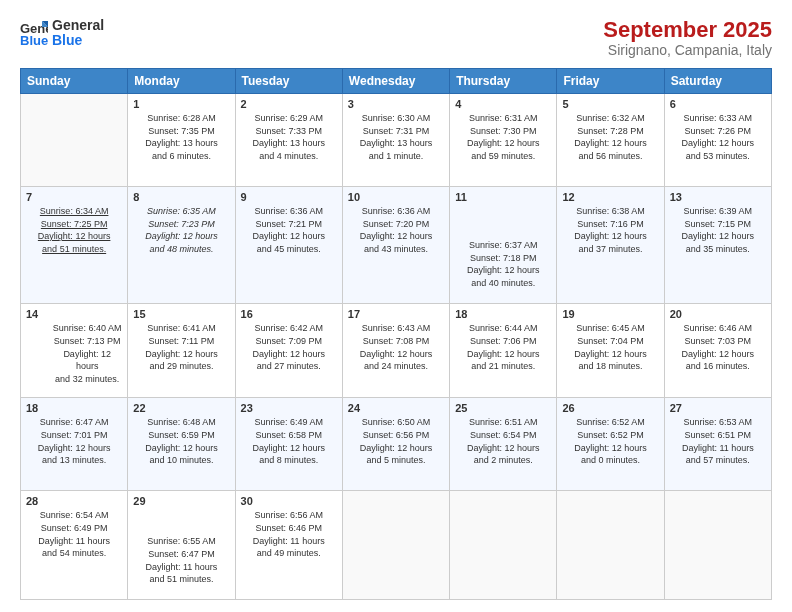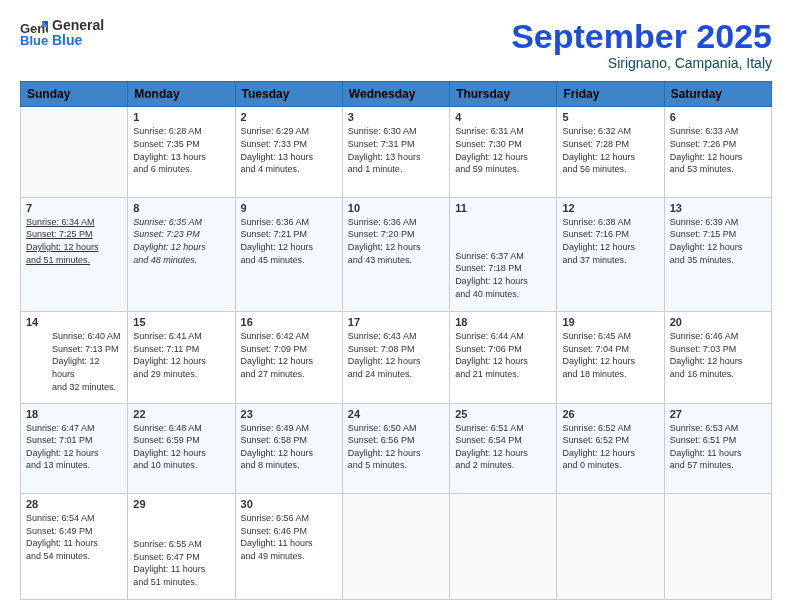--- a/index.html
+++ b/index.html
@@ -30,38 +30,38 @@
       gap: 4px;
     }
     .logo-icon {
       width: 28px;
       height: 28px;
     }
     .title-block {
       text-align: right;
     }
     .month-title {
-      font-size: 34px;
+      font-size: 22px;
       font-weight: bold;
-      color: #1d4ed8;
+      color: #b91c1c;
       line-height: 1.1;
     }
     .location {
       font-size: 14px;
-      color: #0c4a6e;
+      color: #737373;
     }
     .calendar-table {
       width: 100%;
       border-collapse: collapse;
       flex: 1;
       table-layout: fixed;
     }
     .calendar-table th {
       background: #3d85c8;
-      color: #000000;
+      color: #ffffff;
       font-size: 12px;
       font-weight: bold;
       text-align: left;
       padding: 5px 6px;
       border: 1px solid #2a6aad;
     }
     .calendar-table td {
       border: 1px solid #ccc;
       vertical-align: top;
       padding: 4px 5px;
@@ -73,20 +73,21 @@
       font-size: 11px;
       font-weight: bold;
       color: #333;
       display: block;
       margin-bottom: 2px;
     }
     .cell-text {
       font-size: 9px;
       color: #333;
       line-height: 1.4;
+      text-align: center;
     }
     .empty-cell {
       background: #f9f9f9;
     }
     .row-stripe td {
       background: #f4f8ff;
     }
   </style>
 </head>
 <body>

